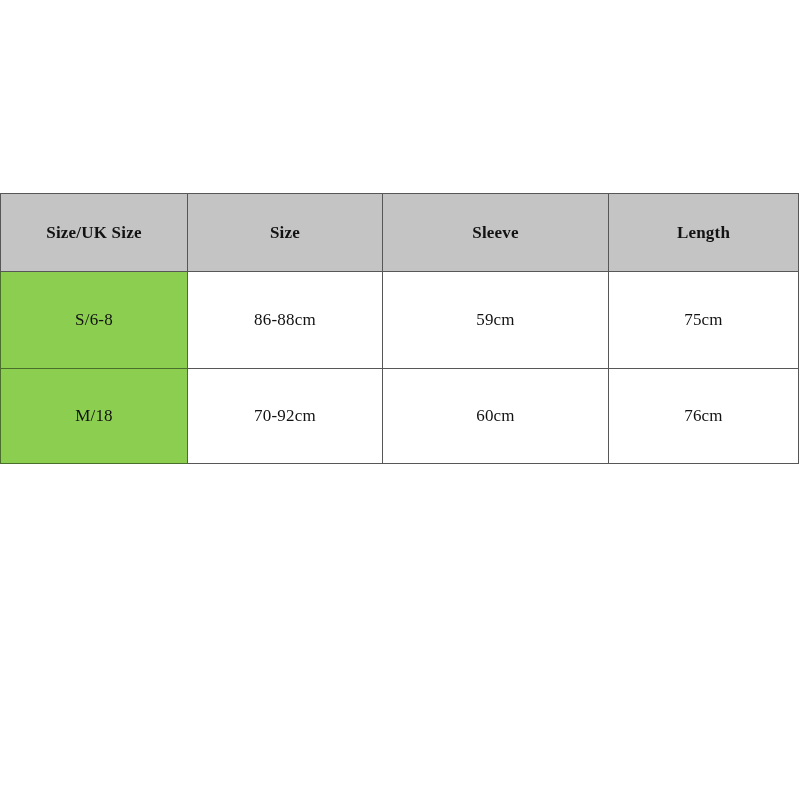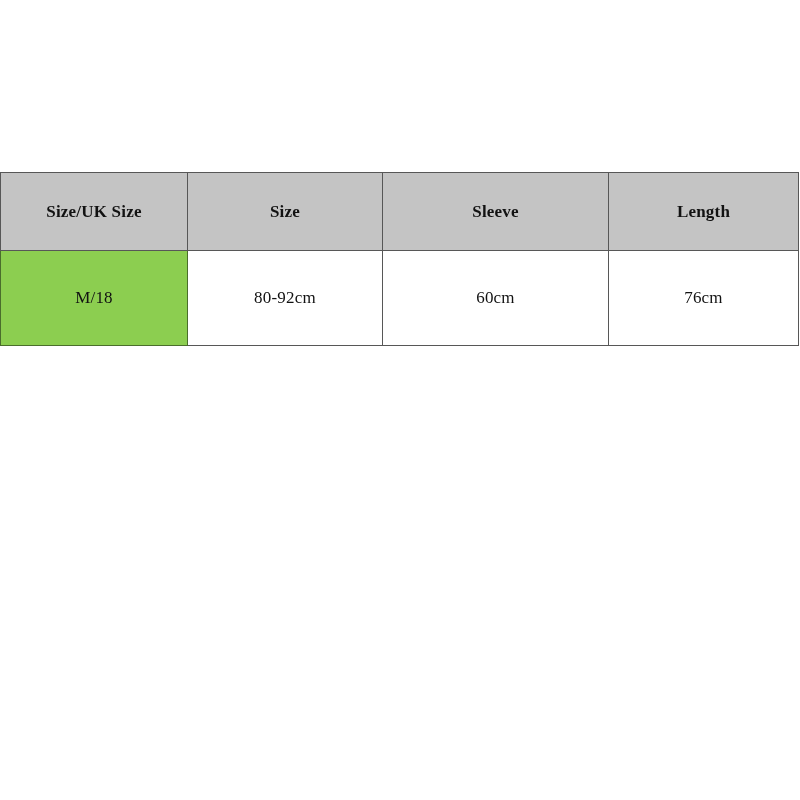--- a/index.html
+++ b/index.html
@@ -16,21 +16,21 @@
     position: relative;
     width: 800px;
     height: 800px;
     background: #ffffff;
   }
 
   
   #size-chart-wrap {
     position: absolute;
     left: 0;
-    top: 172px;
+    top: 193px;
     width: 800px;
   }
 
   table.size-chart {
     border-collapse: collapse;
     width: 798px;
     table-layout: fixed;
     font-family: "Liberation Serif", "DejaVu Serif", serif;
   }
 
@@ -96,24 +96,30 @@
         <tr>
           <th>Size/UK Size</th>
           <th>Size</th>
           <th>Sleeve</th>
           <th>Length</th>
         </tr>
       </thead>
 
       <tbody>
 
+        <tr>
+          <td class="size-cell">S/6-8</td>
+          <td>86-88cm</td>
+          <td>59cm</td>
+          <td>75cm</td>
+        </tr>
 
         <tr>
           <td class="size-cell">M/18</td>
-          <td>80-92cm</td>
+          <td>70-92cm</td>
           <td>60cm</td>
           <td>76cm</td>
         </tr>
 
 
 
       </tbody>
     </table>
 
   </div>

